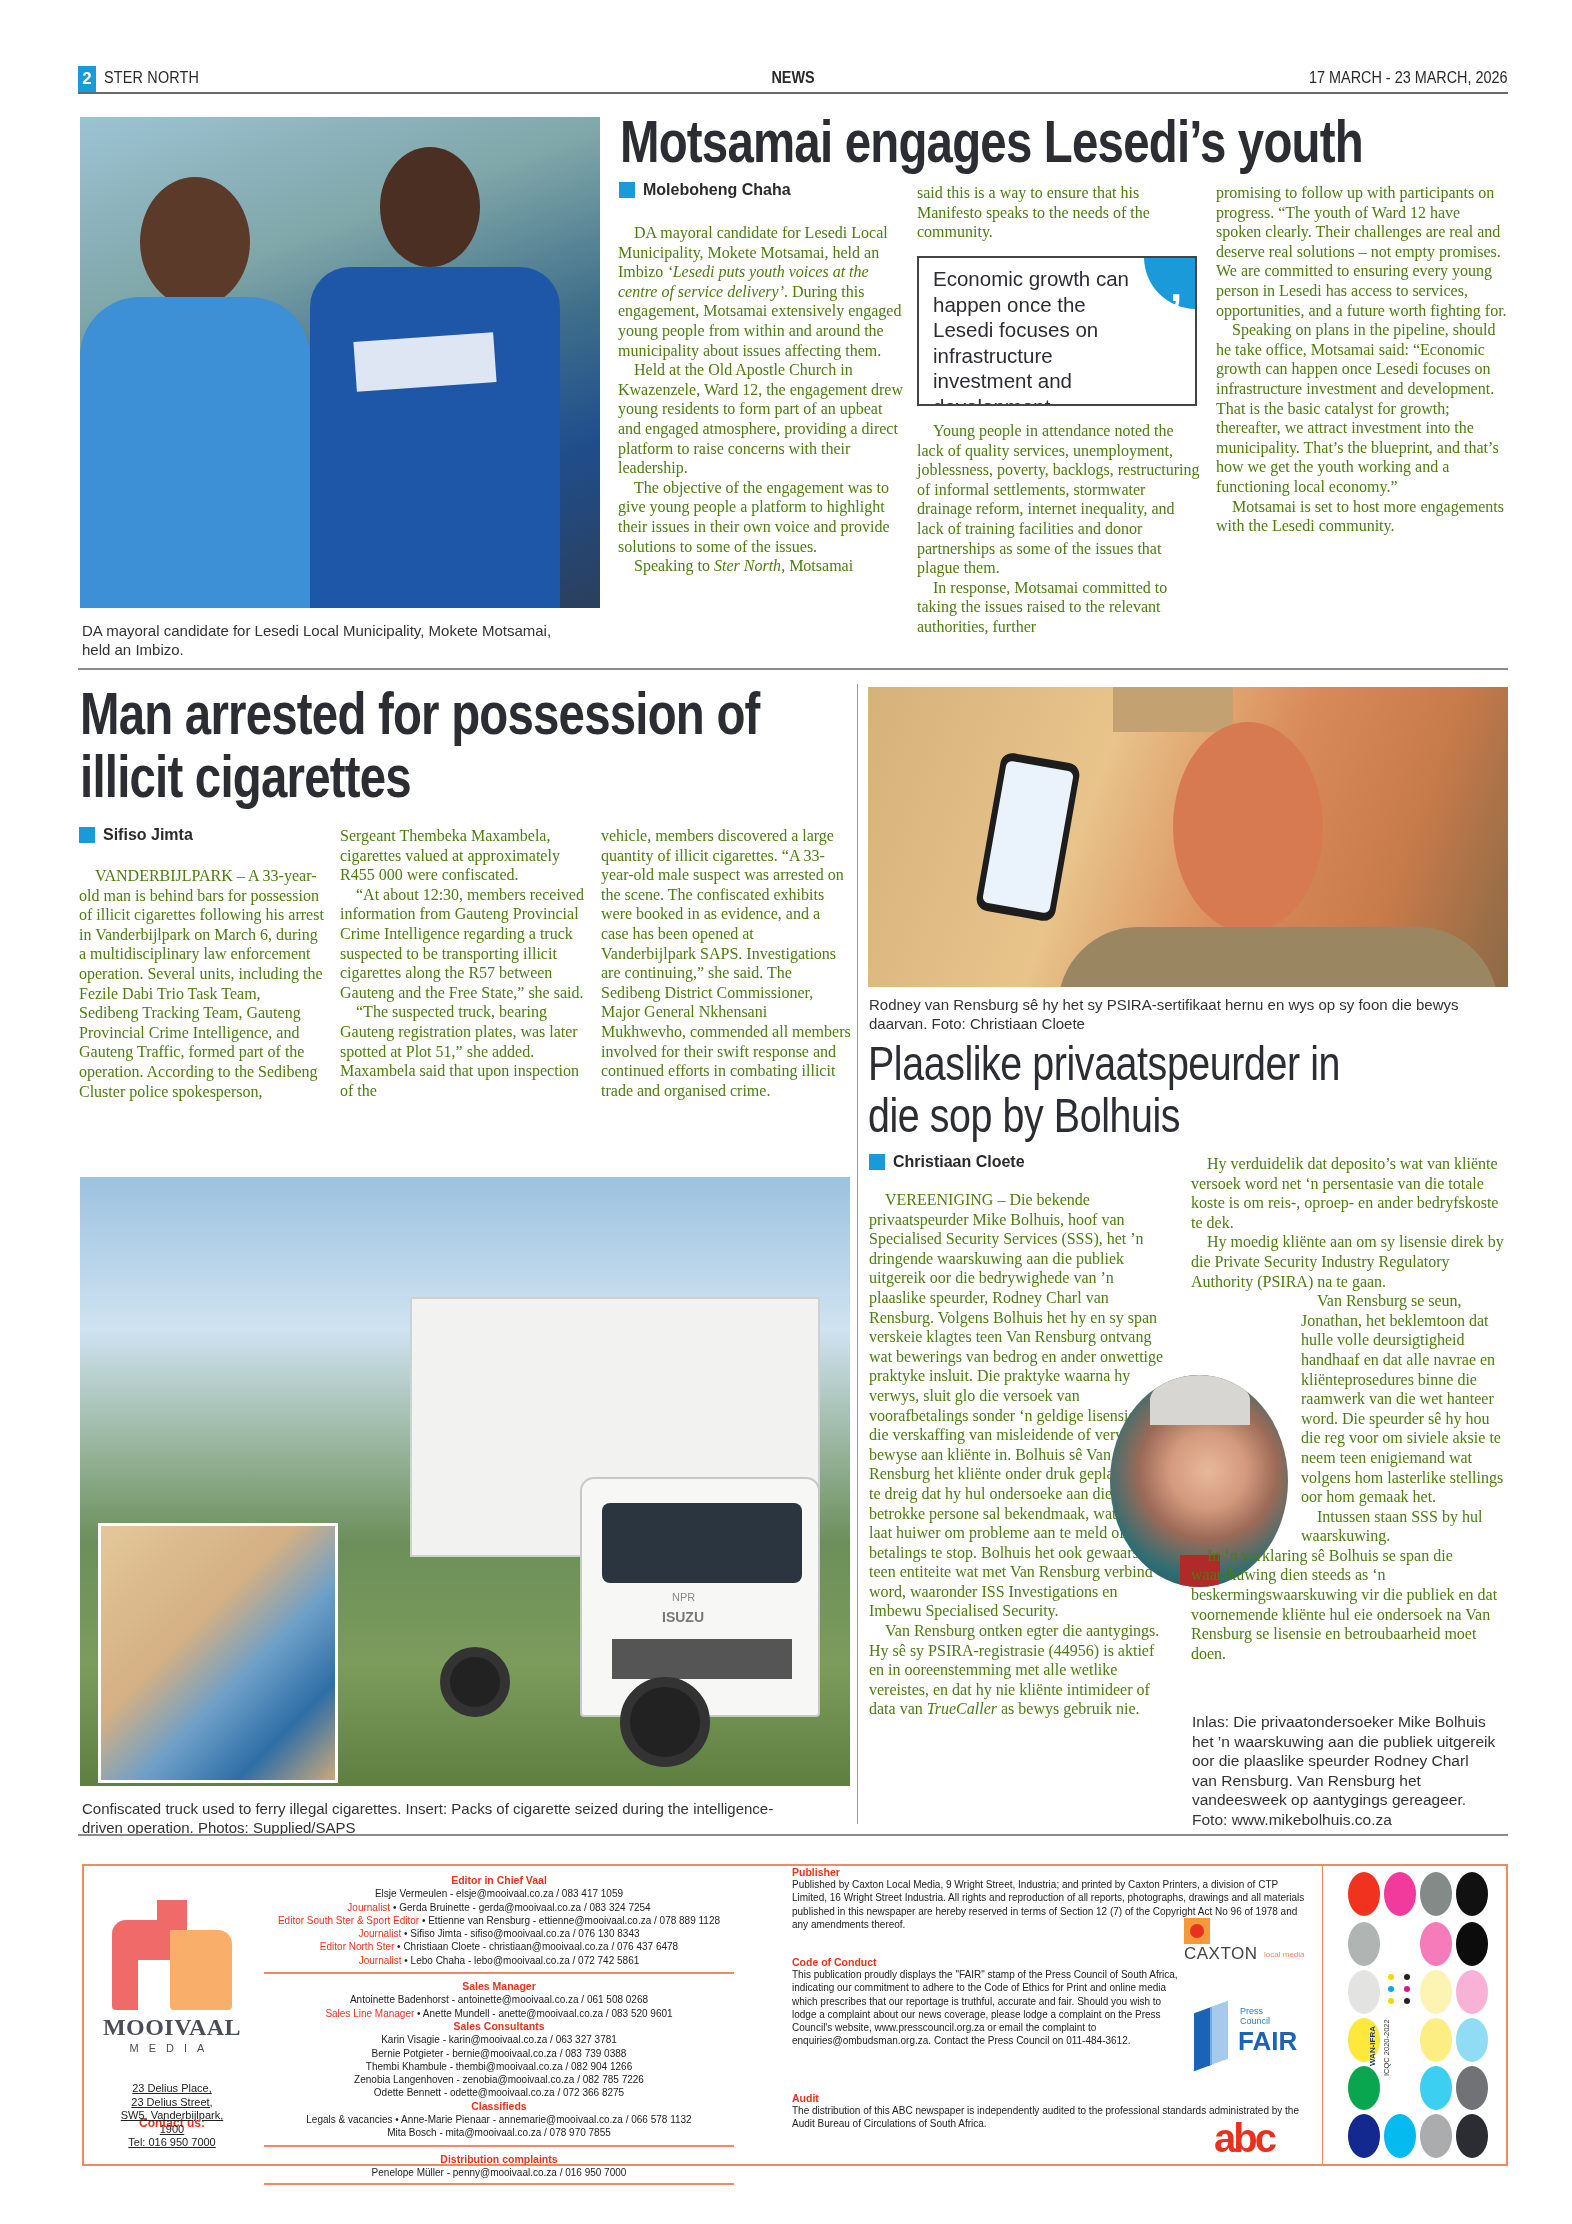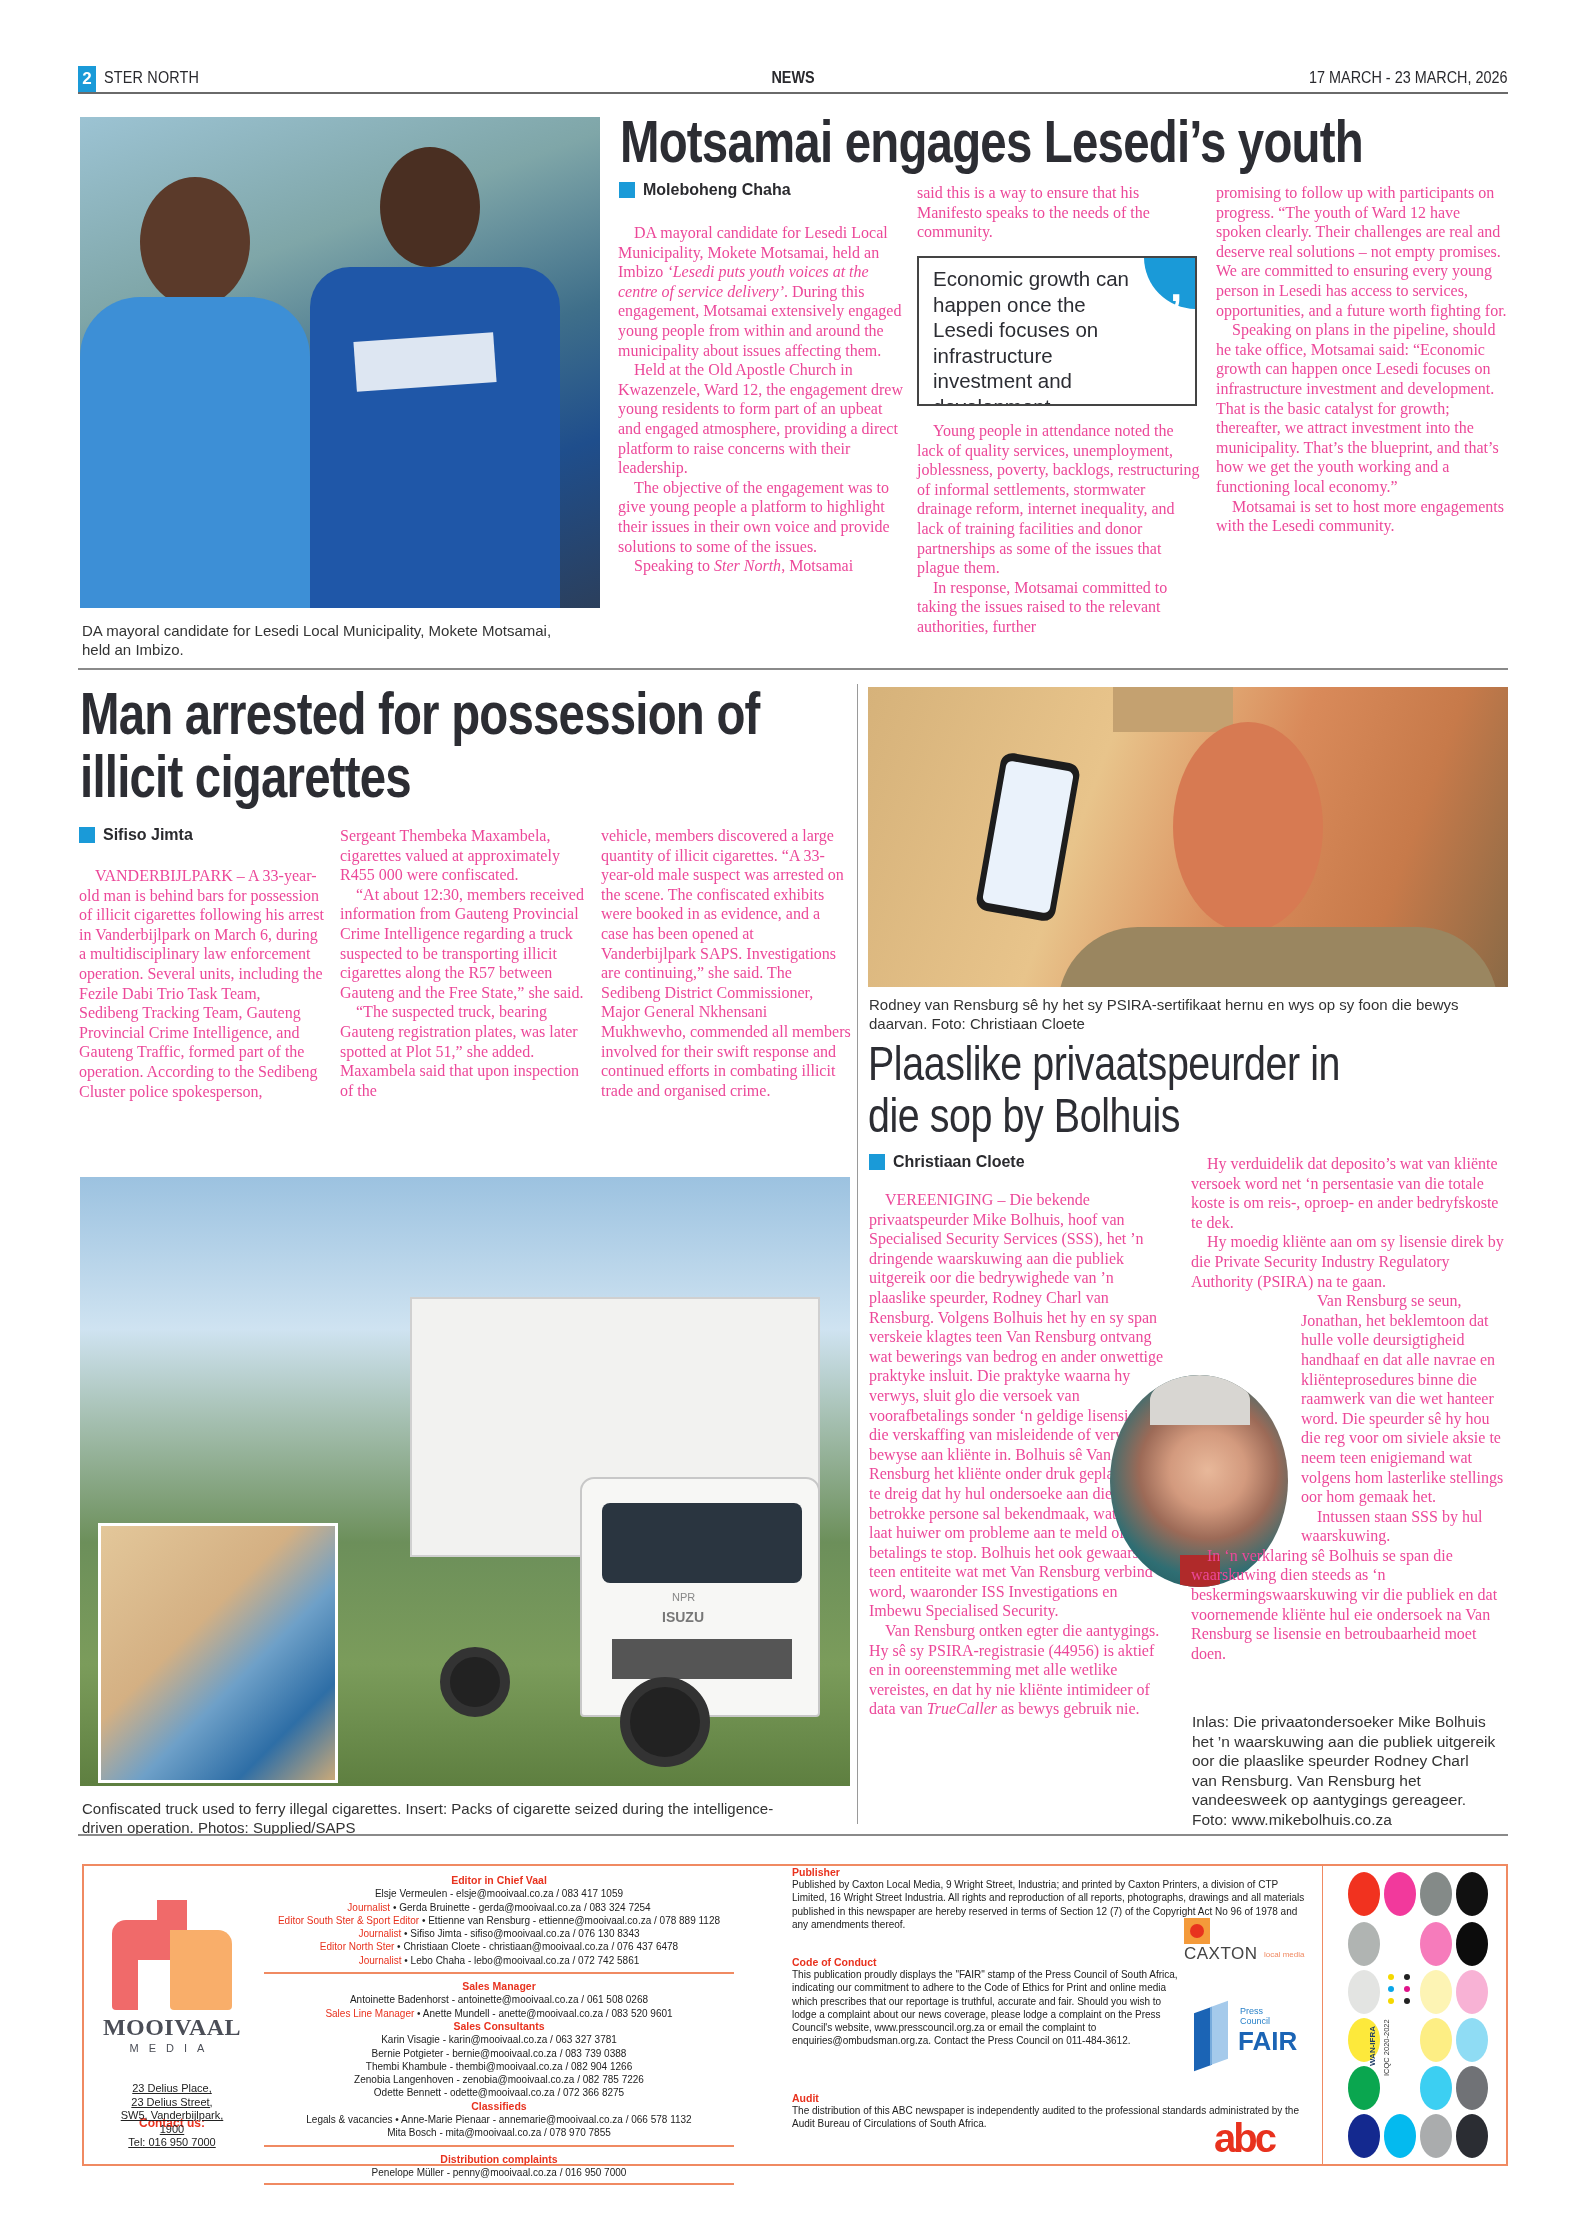--- a/index.html
+++ b/index.html
@@ -13,21 +13,21 @@
   .section-l { position: absolute; left: 26px; top: 3px; letter-spacing: 0.2px; transform: scaleX(0.9); transform-origin: left; }
   .section-c { position: absolute; left: 0; right: 0; text-align: center; top: 3px; font-weight: bold; transform: scaleX(0.9); }
   .section-r { position: absolute; right: 0; top: 3px; transform: scaleX(0.9); transform-origin: right; }
 
   .headline { font-family: "Liberation Sans", sans-serif; font-weight: bold; color: #2c2d33; letter-spacing: -1px; transform-origin: left top; line-height: 1.05; }
   .headline-light { font-family: "Liberation Sans", sans-serif; font-weight: normal; color: #2c2d33; transform-origin: left top; line-height: 1.08; letter-spacing: -0.5px; }
 
   .byline { font-family: "Liberation Sans", sans-serif; font-weight: bold; font-size: 16px; color: #2a2a2e; display: flex; align-items: center; gap: 8px; }
   .byline-sq { width: 16px; height: 16px; background: #1a9ad8; display: inline-block; }
 
-  .col { font-size: 16px; line-height: 19.6px; color: #ec4899; }
+  .col { font-size: 16px; line-height: 19.6px; color: #4d7c0f; }
   .col p { text-indent: 16px; }
   .col p.noindent { text-indent: 0; }
   .col em { font-style: italic; }
 
   .caption { font-family: "Liberation Sans", sans-serif; font-size: 15px; line-height: 19px; color: #333; }
 
   .hrule { height: 2px; background: #8a8a8a; }
   .vrule { width: 1px; background: #9a9a9a; }
 
   

